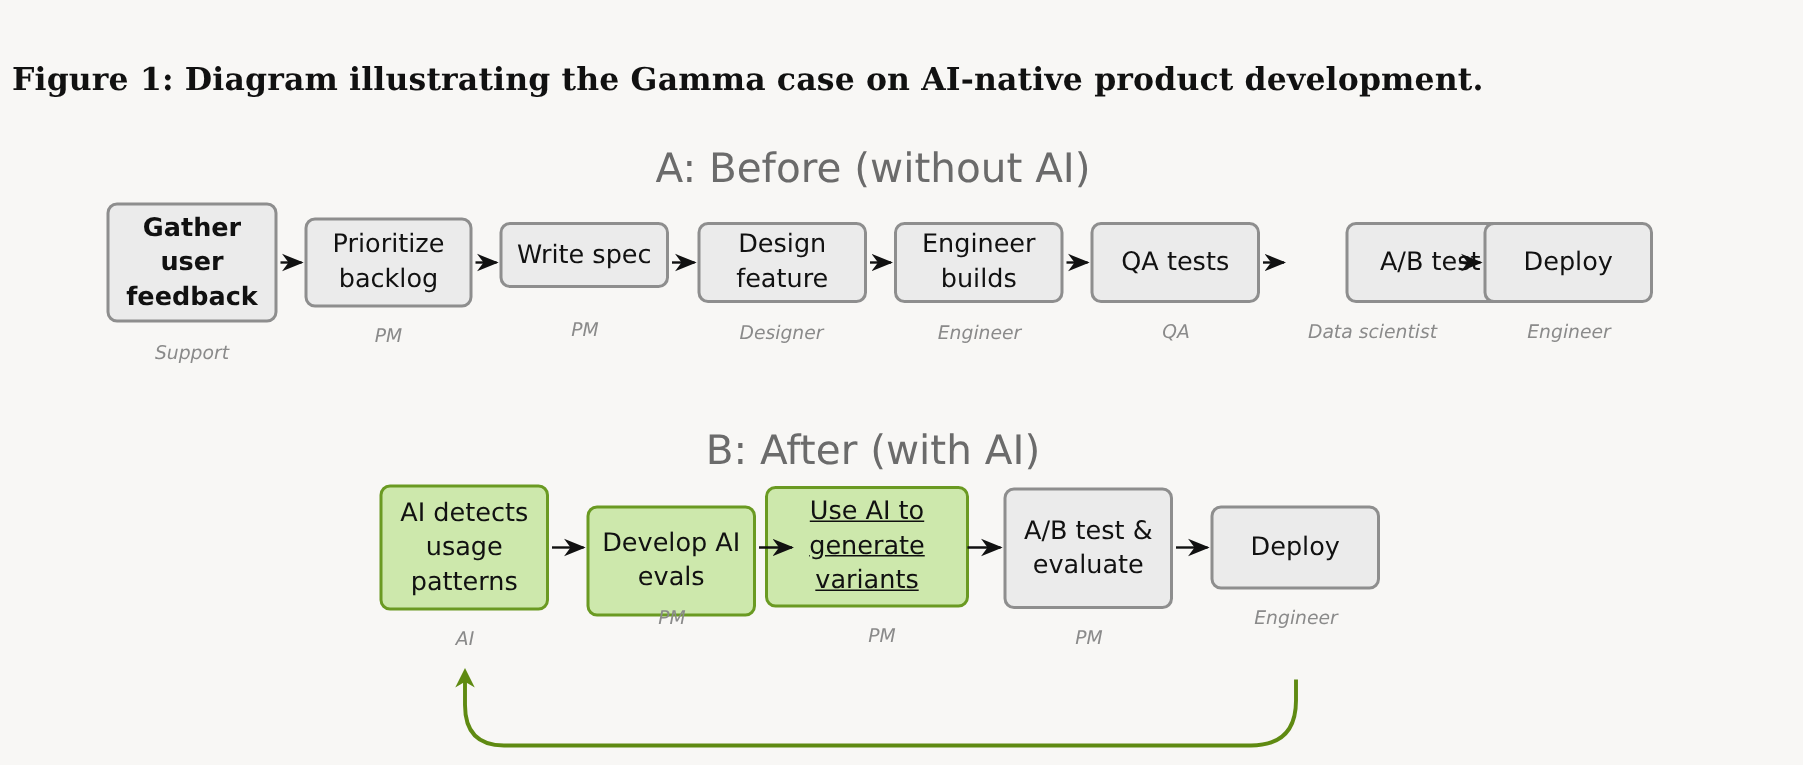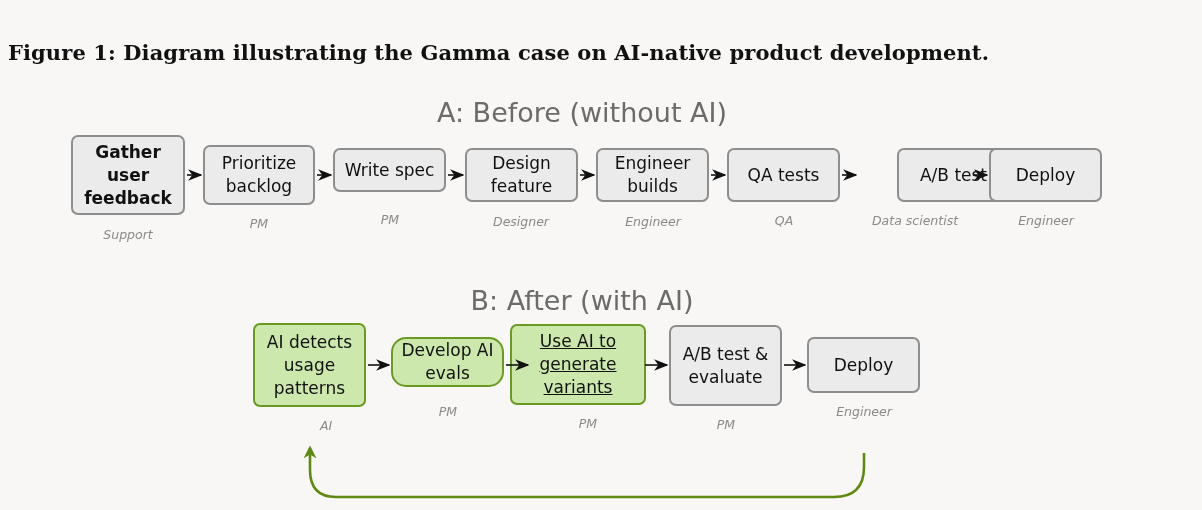--- a/index.html
+++ b/index.html
@@ -43,23 +43,23 @@
 <div class="box" style="left:727px; top:148px; width:113px; height:54px;text-align:right;">QA tests</div>
 <div class="role" style="left:784px; top:213px;">QA</div>
 
 <div class="box" style="left:897px; top:148px; width:113px; height:54px;">A/B test</div>
 <div class="role" style="left:915px; top:213px;">Data scientist</div>
 
 <div class="box" style="left:989px; top:148px; width:113px; height:54px;">Deploy</div>
 <div class="role" style="left:1046px; top:213px;">Engineer</div>
 
 <div class="box ai" style="left:253px; top:323px; width:113px; height:84px;text-align:center;">AI detects usage patterns</div>
-<div class="role" style="left:310px; top:418px;margin-left:16px;">AI</div>
+<div class="role" style="left:310px; top:418px;">AI</div>
 
-<div class="box ai" style="left:391px; top:337px; width:113px; height:50px;border-radius:15px;">Develop AI evals</div>
+<div class="box ai" style="left:391px; top:337px; width:113px; height:74px;">Develop AI evals</div>
 <div class="role" style="left:448px; top:404px;">PM</div>
 
 <div class="box ai" style="left:510px; top:324px; width:136px; height:81px;text-decoration:underline;">Use AI to generate variants</div>
 <div class="role" style="left:588px; top:416px;">PM</div>
 
 <div class="box" style="left:669px; top:325px; width:113px; height:81px;">A/B test &amp; evaluate</div>
 <div class="role" style="left:726px; top:417px;">PM</div>
 
 <div class="box" style="left:807px; top:337px; width:113px; height:56px;">Deploy</div>
 <div class="role" style="left:864px; top:404px;">Engineer</div>

